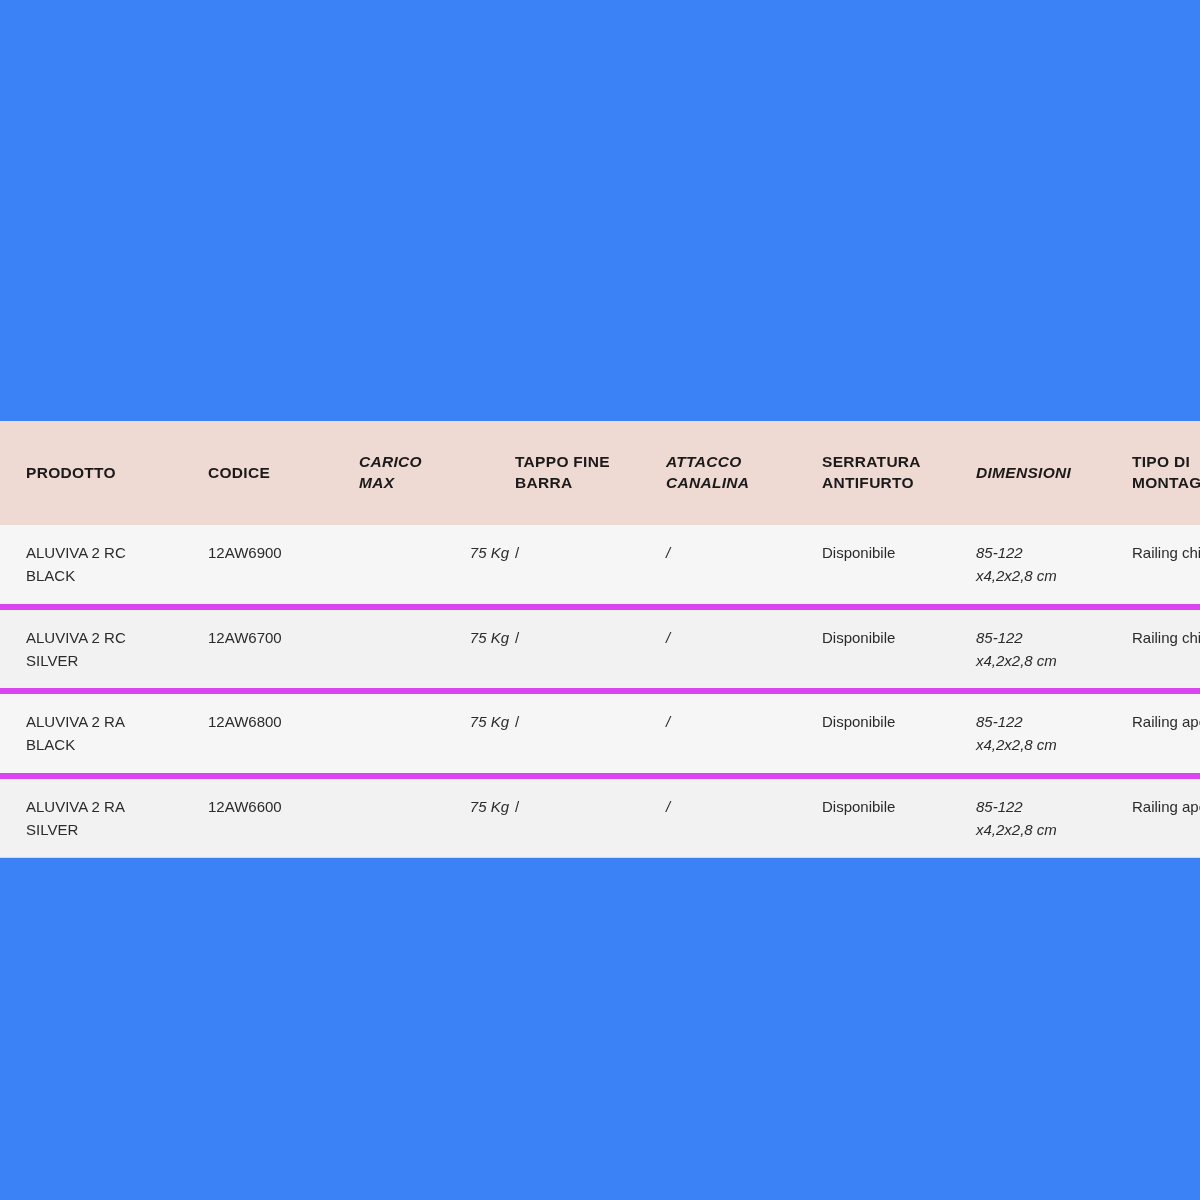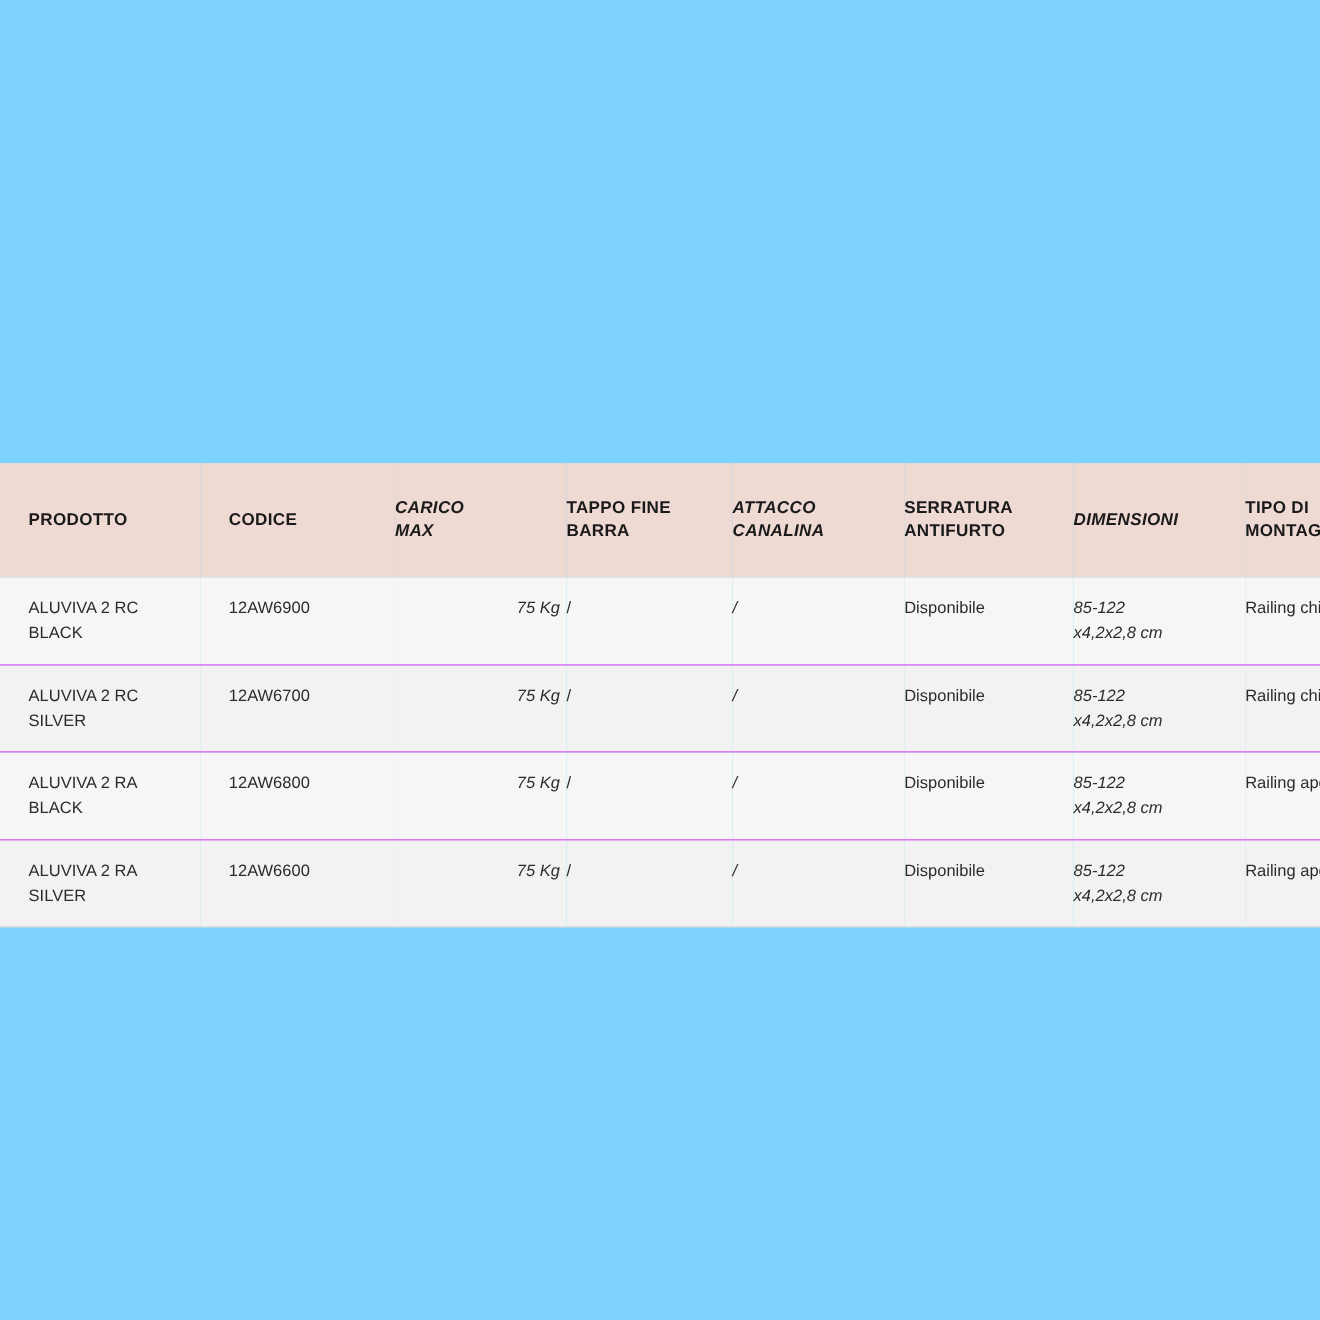--- a/index.html
+++ b/index.html
@@ -7,21 +7,21 @@
     padding: 0;
     background: #ffffff;
     width: 1200px;
     height: 1200px;
     font-family: "Liberation Sans", sans-serif;
   }
   .page {
     position: relative;
     width: 1200px;
     height: 1200px;
-    background: #7dd3fc;
+    background: #3b82f6;
     overflow: hidden;
   }
   .spec-table-wrap {
     position: absolute;
     left: 0;
     top: 421px;
     width: 1200px;
   }
   table.spec-table {
     width: 1200px;
@@ -44,21 +44,21 @@
   table.spec-table thead th .hcell {
     display: block;
   }
   table.spec-table tbody td {
     font-size: 15px;
     color: #2b2b2b;
     vertical-align: top;
     padding: 16px 6px 16px 0;
     line-height: 1.55;
     background: #f7f6f6;
-    border-bottom: 1px solid #d946ef;
+    border-bottom: 6px solid #d946ef;
   }
   table.spec-table tbody tr.row-alt td {
     background: #f3f2f2;
   }
   table.spec-table tbody tr:last-child td {
     border-bottom: 1px solid #d9d7d7;
   }
   
   .col-prodotto   { width: 150px; padding-left: 26px !important; }
   .col-codice     { width: 145px; padding-left: 26px !important; }

